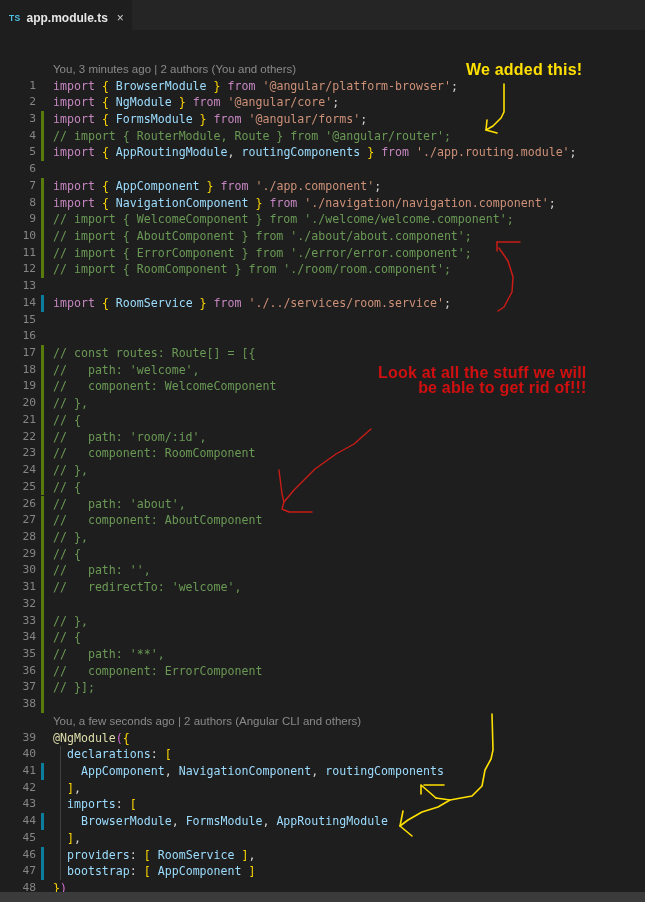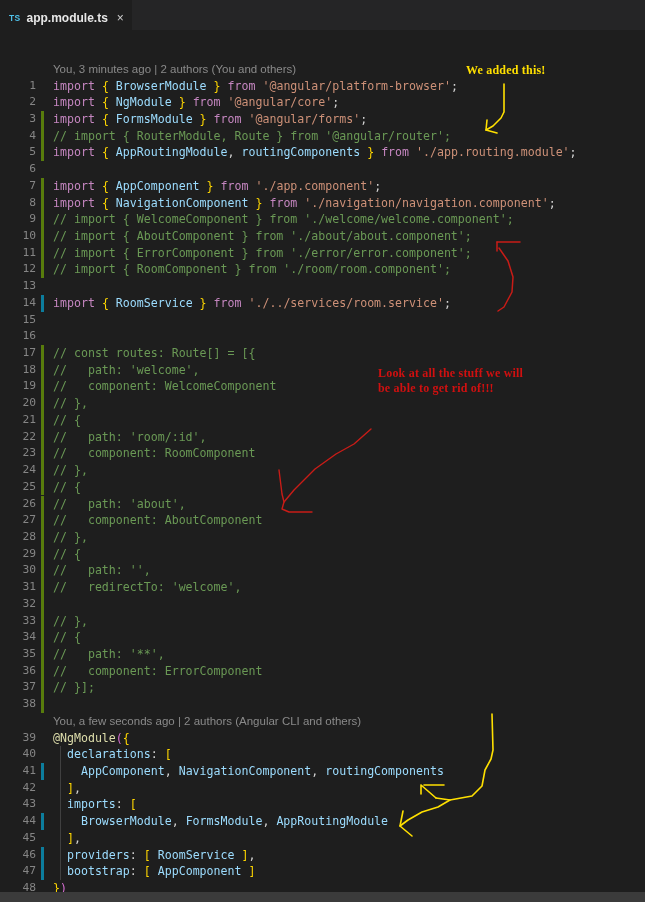--- a/index.html
+++ b/index.html
@@ -132,29 +132,29 @@
   .str  { color: #ce9178; }   
   .cmt  { color: #6a9955; }   
   .pun  { color: #d4d4d4; }   
   .dec  { color: #dcdcaa; }   
   .prop { color: #9cdcfe; }   
   .cls  { color: #4ec9b0; }
 
   
   .anno {
     position: absolute;
-    font-family: Liberation Serif, serif;
-    font-size: 12px;
+    font-family: Liberation Sans, sans-serif;
+    font-size: 16px;
     font-weight: 700;
     white-space: pre;
     line-height: 14.5px;
     letter-spacing: 0.2px;
   }
   .anno.yellow { color: #ffe000; }
-  .anno.red    { color: #d01010; }
+  .anno.red    { color: #d01010; text-align: right; }
   .anno em {
     font-style: italic;
     text-decoration: underline;
     font-weight: 700;
   }
 
   svg.draw {
     position: absolute;
     pointer-events: none;
     overflow: visible;

